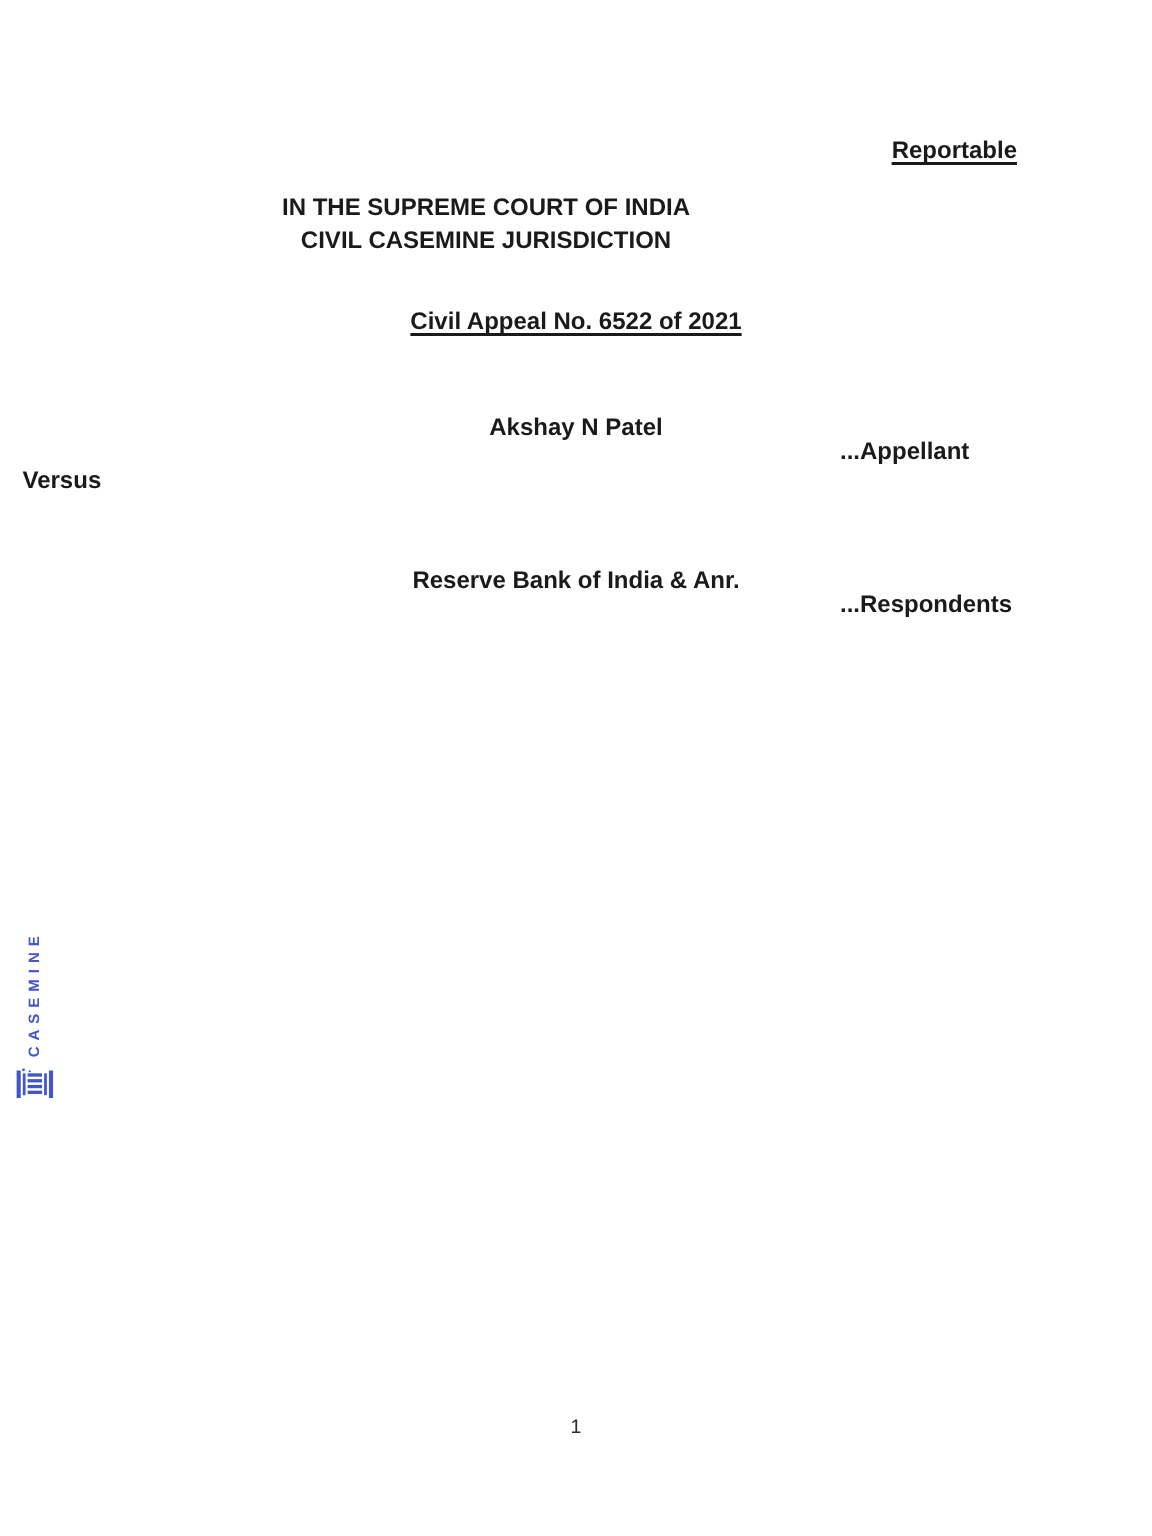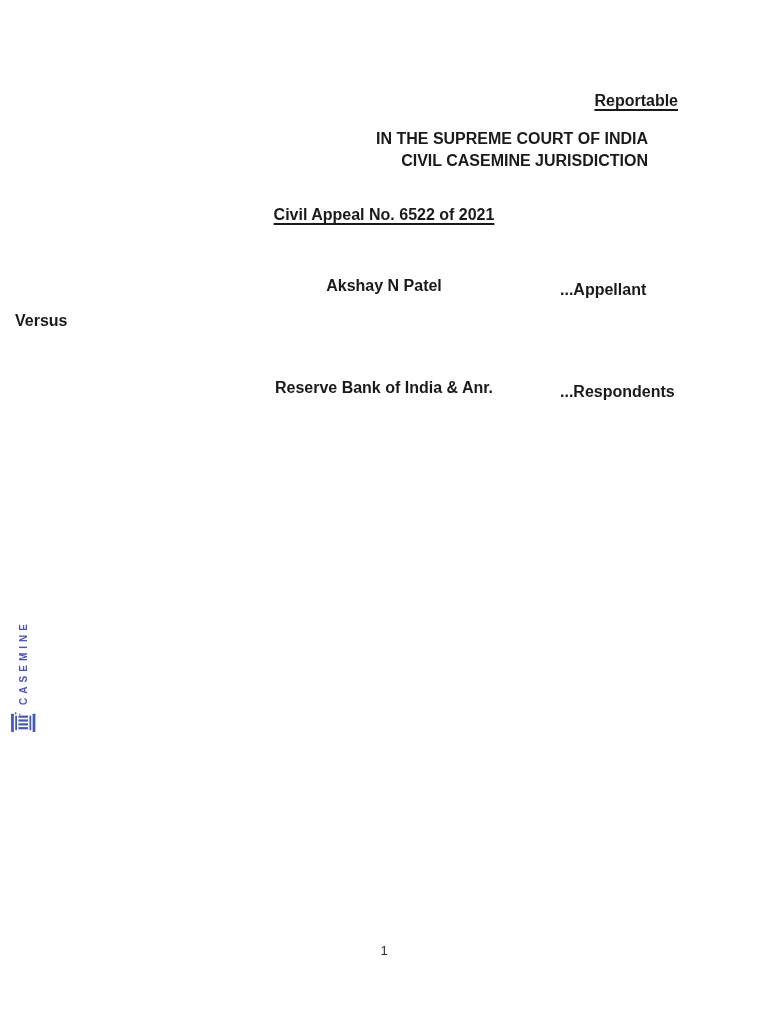--- a/index.html
+++ b/index.html
@@ -32,21 +32,21 @@
   .reportable span {
     text-decoration: underline;
     text-decoration-thickness: 1.5px;
     text-underline-offset: 3px;
   }
   .court-heading {
     position: absolute;
     top: 128px;
     left: 0;
     width: 648px;
-    text-align: right;
+    text-align: center;
   }
   .case-number {
     position: absolute;
     top: 204px;
     left: 0;
     width: 768px;
     text-align: center;
   }
   .case-number span {
     text-decoration: underline;
@@ -56,21 +56,21 @@
   .party-row {
     position: absolute;
     left: 90px;
     width: 588px;
   }
   .party-row.appellant   { top: 275px; }
   .party-row.respondent  { top: 377px; }
   .party-label {
     position: absolute;
     left: 470px;
-    top: 4px;
+    top: 16px;
   }
   .versus {
     position: absolute;
     top: 310px;
     left: 0;
     width: 768px;
     text-align: left;
     margin-left: 15px;
   }
   .watermark {

